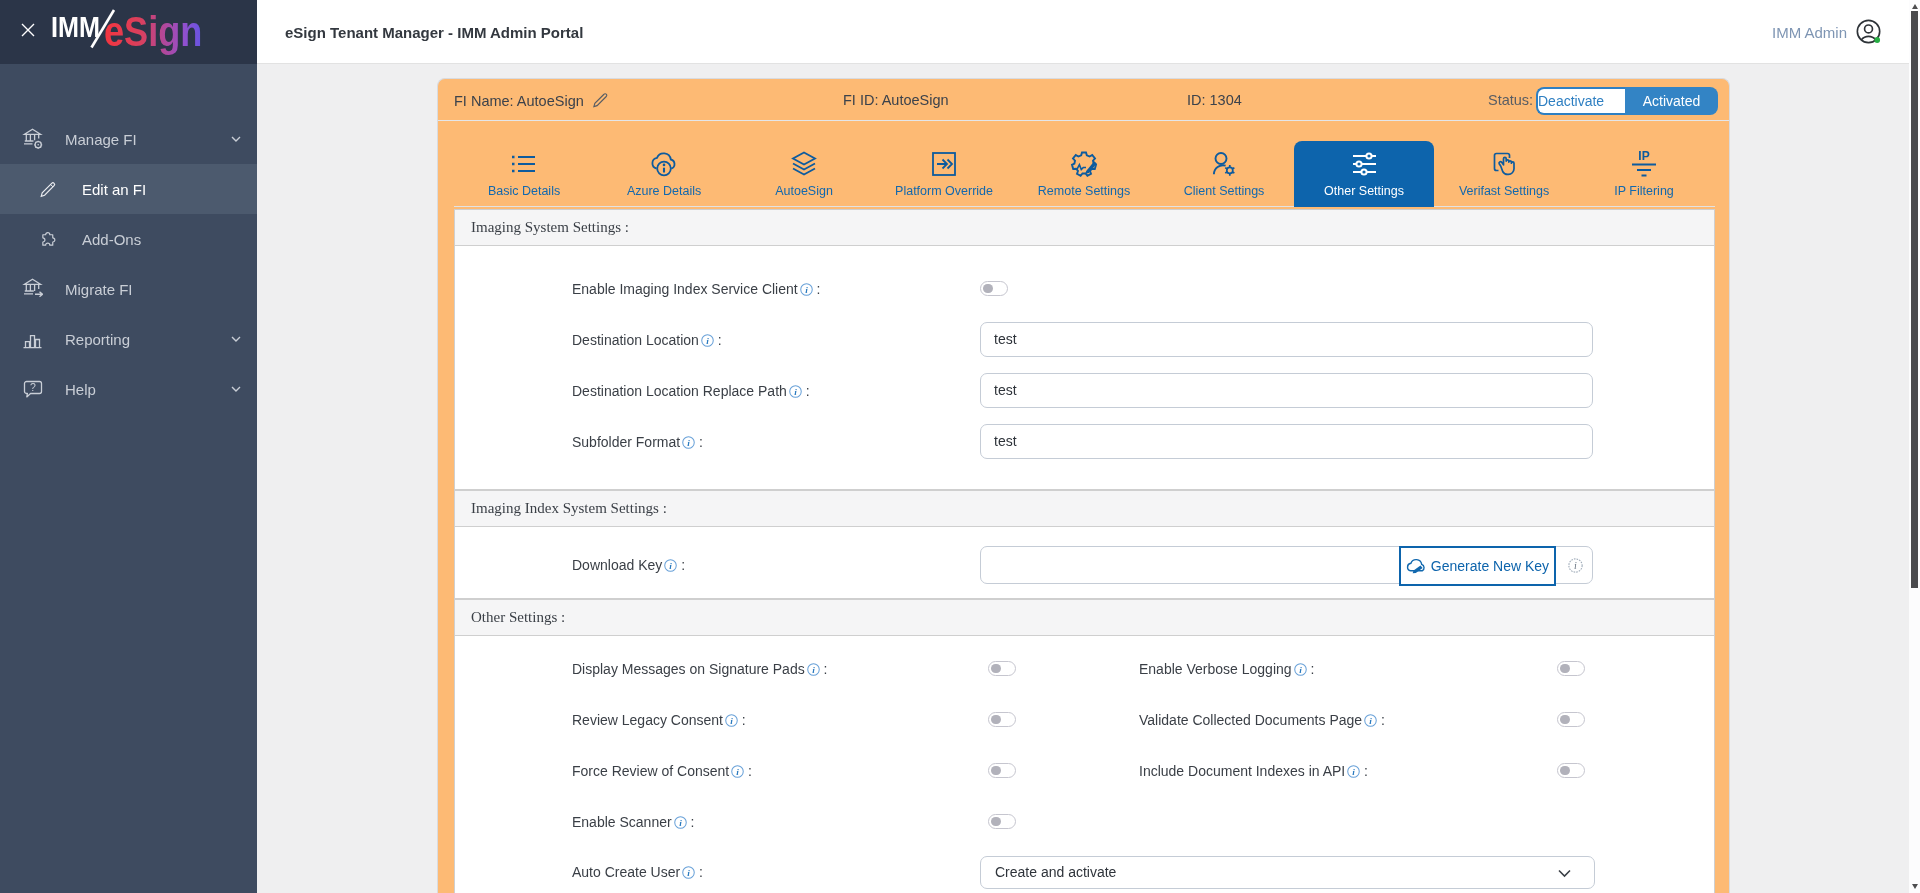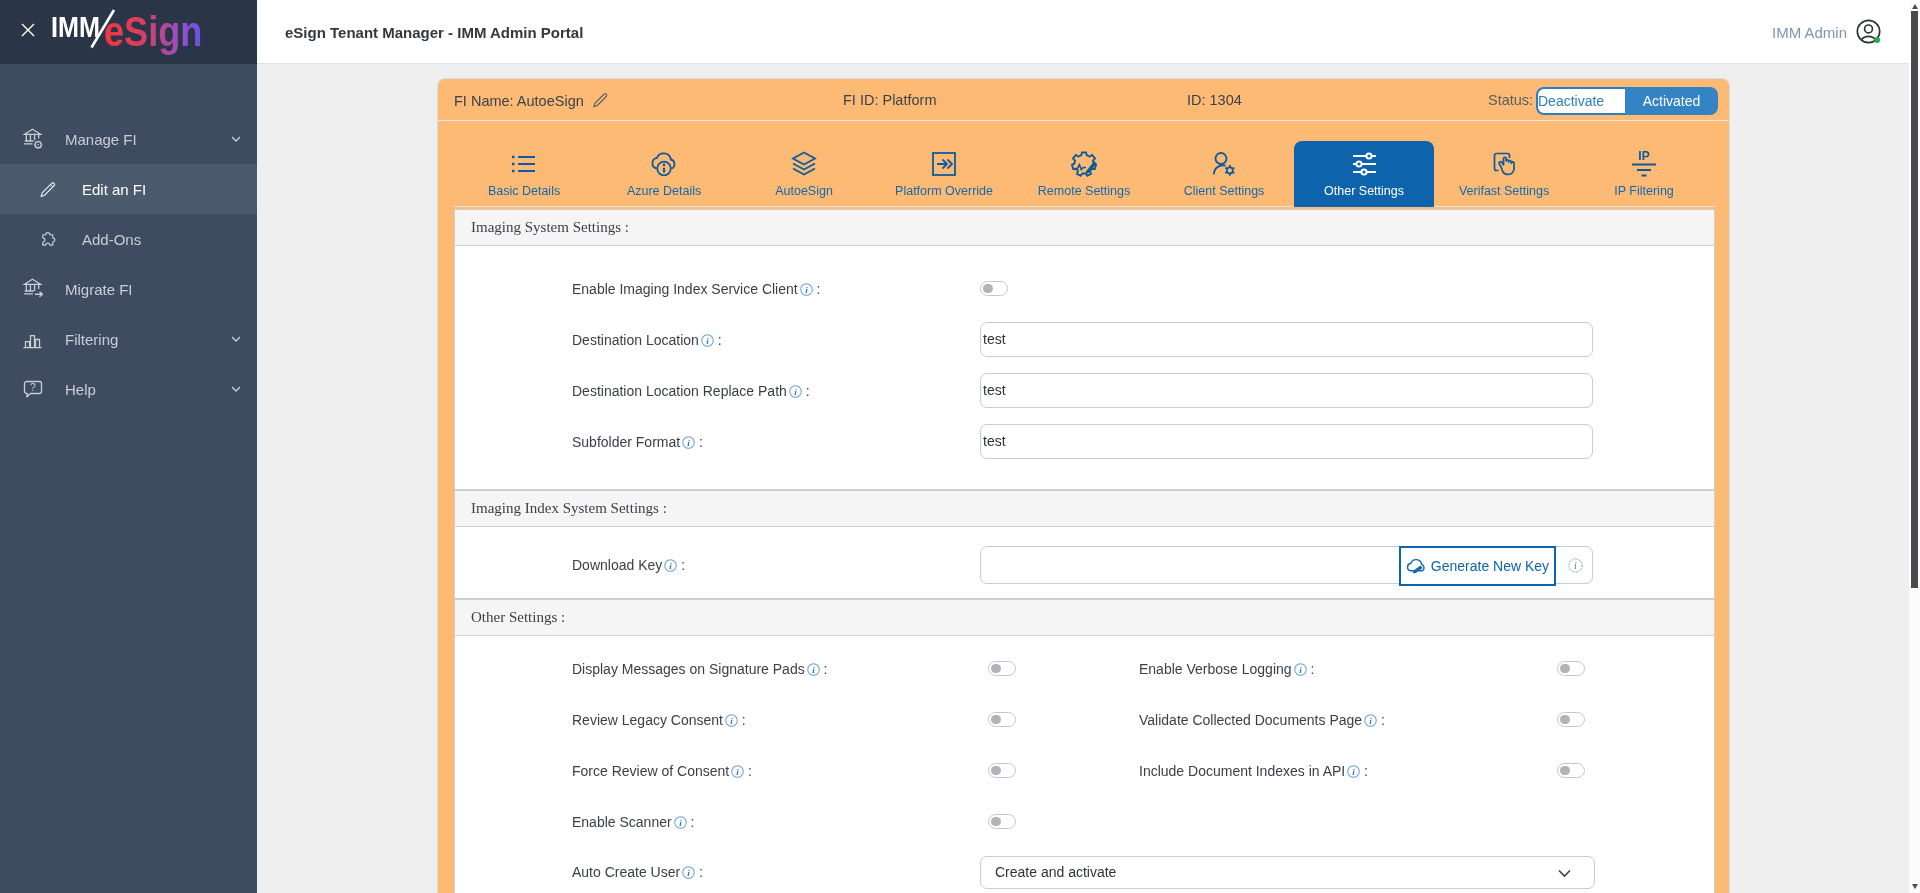--- a/index.html
+++ b/index.html
@@ -50,21 +50,21 @@
 .tab.sel { top:19px; height:66px; background:#0d64ac; border-radius:8px 8px 0 0; color:#ffffff; }
 .tab.sel .t-icon { top:8px; }
 .tab.sel .t-label { top:43px; }
 
 
 .sec-h { position:absolute; left:16px; width:1261px; height:37px; background:#f5f5f6; border:1px solid #cfcfcf; font-size:15px; color:#3a3f46; line-height:35px; padding-left:16px;font-family:Liberation Serif, serif; }
 .sec-b { position:absolute; left:16px; width:1261px; background:#ffffff; border:1px solid #cfcfcf; border-top:none; }
 
 .f-label { position:absolute; font-size:14px; color:#3a3f46; white-space:nowrap; line-height:16px; height:16px; }
 .nfo { display:inline-block; vertical-align:-2px; margin-left:2px; margin-right:0; }
-.f-input { position:absolute; left:542px; width:613px; height:35px; border:1px solid #c5ccd6; border-radius:7px; font-size:14px; color:#2e333a; padding-left:2px; line-height:33px; background:#fff; }
+.f-input { position:absolute; left:542px; width:613px; height:35px; border:1px solid #c5ccd6; border-radius:7px; font-size:14px; color:#2e333a; padding-left:13px; line-height:33px; background:#fff; }
 
 
 .tgl { position:absolute; width:28px; height:15px; border:1px solid #c6c6cf; border-radius:8.5px; background:#fff; }
 .tgl::after { content:""; position:absolute; left:2px; top:1.75px; width:9.5px; height:9.5px; border-radius:50%; background:#b2b2bb; }
 
 
 #dk-group { position:absolute; left:542px; top:467px; width:613px; height:38px; border:1px solid #c5ccd6; border-radius:7px; background:#fff; }
 #dk-btn { position:absolute; left:418px; top:-1px; width:157px; height:39.5px; border:2px solid #0d64ac; background:#fff; color:#0d64ac; font-size:14px; text-align:center; line-height:36px; }
 #dk-info { position:absolute; left:587px; top:11px; }
 
@@ -138,21 +138,21 @@
       </svg>
       <span class="mi-label">Migrate FI</span>
     </div>
     <div class="menu-item" style="top:314px;">
       <svg class="mi-icon" viewBox="0 0 21 23" fill="none" stroke="#c9ced6" stroke-width="1.3">
         <path d="M1.5 20.2 H19.5"></path>
         <path d="M3.5 20.2 V14.2 H7.5 V20.2"></path>
         <path d="M8.5 20.2 V8.2 H12.5 V20.2"></path>
         <path d="M13.5 20.2 V12 H17.5 V20.2"></path>
       </svg>
-      <span class="mi-label">Filtering</span>
+      <span class="mi-label">Reporting</span>
       <svg class="chev" viewBox="0 0 14 14" fill="none" stroke="#c9ced6" stroke-width="1.4">
           <path d="M3 5 L7 9 L11 5"></path>
         </svg>
     </div>
     <div class="menu-item" style="top:364px;">
       <svg class="mi-icon" viewBox="0 0 21 23" fill="none" stroke="#c9ced6" stroke-width="1.3">
         <path d="M4.5 4 H17.5 A2 2 0 0 1 19.5 6 V14 A2 2 0 0 1 17.5 16 H8.5 L4.8 19.4 L5.4 16 H4.5 A2 2 0 0 1 2.5 14 V6 A2 2 0 0 1 4.5 4 Z" stroke-linejoin="round"></path>
         <text x="11" y="13.6" text-anchor="middle" font-size="10.5" fill="#c9ced6" stroke="none" font-family="Liberation Sans">?</text>
       </svg>
       <span class="mi-label">Help</span>
@@ -173,21 +173,21 @@
     </svg>
   </div>
 
   <div id="card">
     <div id="fibar">
       <span class="fi-item" style="left:16px;">FI Name: AutoeSign&nbsp;
         <svg width="17" height="17" viewBox="0 0 18 18" style="vertical-align:-3px;" fill="none" stroke="#585d64" stroke-width="1.2">
           <path d="M2 16 L3 12.6 L12.7 2.9 A1.6 1.6 0 0 1 15.1 2.9 A1.6 1.6 0 0 1 15.1 5.3 L5.4 15 L2 16 Z"></path>
         </svg>
       </span>
-      <span class="fi-item" style="left:405px;">FI ID: Platform</span>
+      <span class="fi-item" style="left:405px;">FI ID: AutoeSign</span>
       <span class="fi-item" style="left:749px;">ID: 1304</span>
       <span class="fi-item" style="left:1050px; color:#585d64;">Status:</span>
       <div id="btn-deact">Deactivate</div>
       <div id="btn-act">Activated</div>
     </div>
 
     <div id="tabs">
       <div class="tab" style="left:0;">
         <svg class="t-icon" viewBox="0 0 30 30" fill="none" stroke="#0d5b9e" stroke-width="2">
           <path d="M9 8 H26 M9 15 H26 M9 22 H26"></path>

